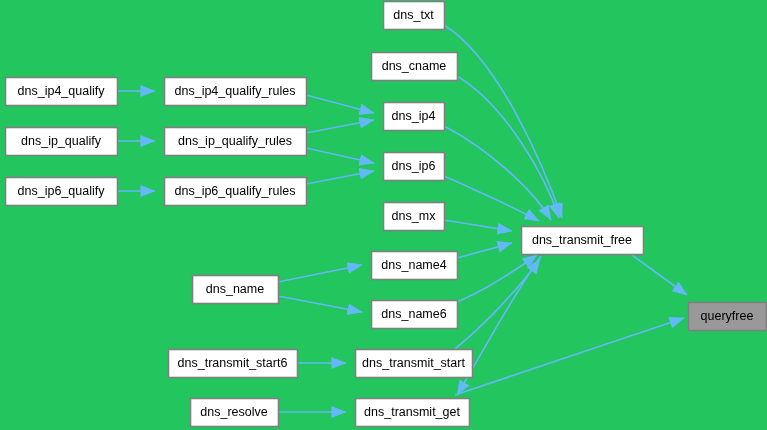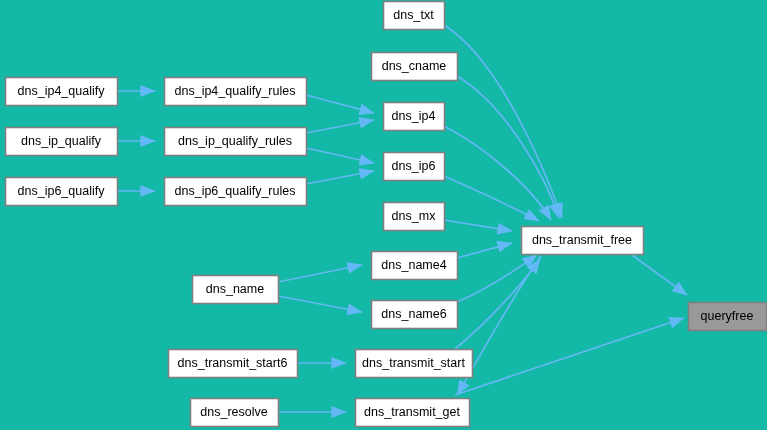--- a/index.html
+++ b/index.html
@@ -39,21 +39,21 @@
     fill: none;
     stroke-width: 1.7px;
   }
   .edge-head {
     stroke: none;
   }
 </style>
 </head>
 <body>
 
-<div id="canvas-wrap" style="background: #14b8a6;">
+<div id="canvas-wrap" style="background: #22c55e;">
   <svg id="graph" viewBox="0 0 767 430" xmlns="http://www.w3.org/2000/svg">
     <defs>
       <marker id="arrowhead" markerWidth="9" markerHeight="7" refX="8.6" refY="3.5" orient="auto" markerUnits="strokeWidth">
         <polygon class="edge-head" points="0,0 9,3.5 0,7" fill="#63b8f5"></polygon>
       </marker>
     </defs>
     <g id="edge-layer">
         <path class="edge-path" d="M117,91 L155,91" stroke="#63b8f5" marker-end="url(#arrowhead)"></path>
         <path class="edge-path" d="M117,141 L155,141" stroke="#63b8f5" marker-end="url(#arrowhead)"></path>
         <path class="edge-path" d="M117,191 L155,191" stroke="#63b8f5" marker-end="url(#arrowhead)"></path>

